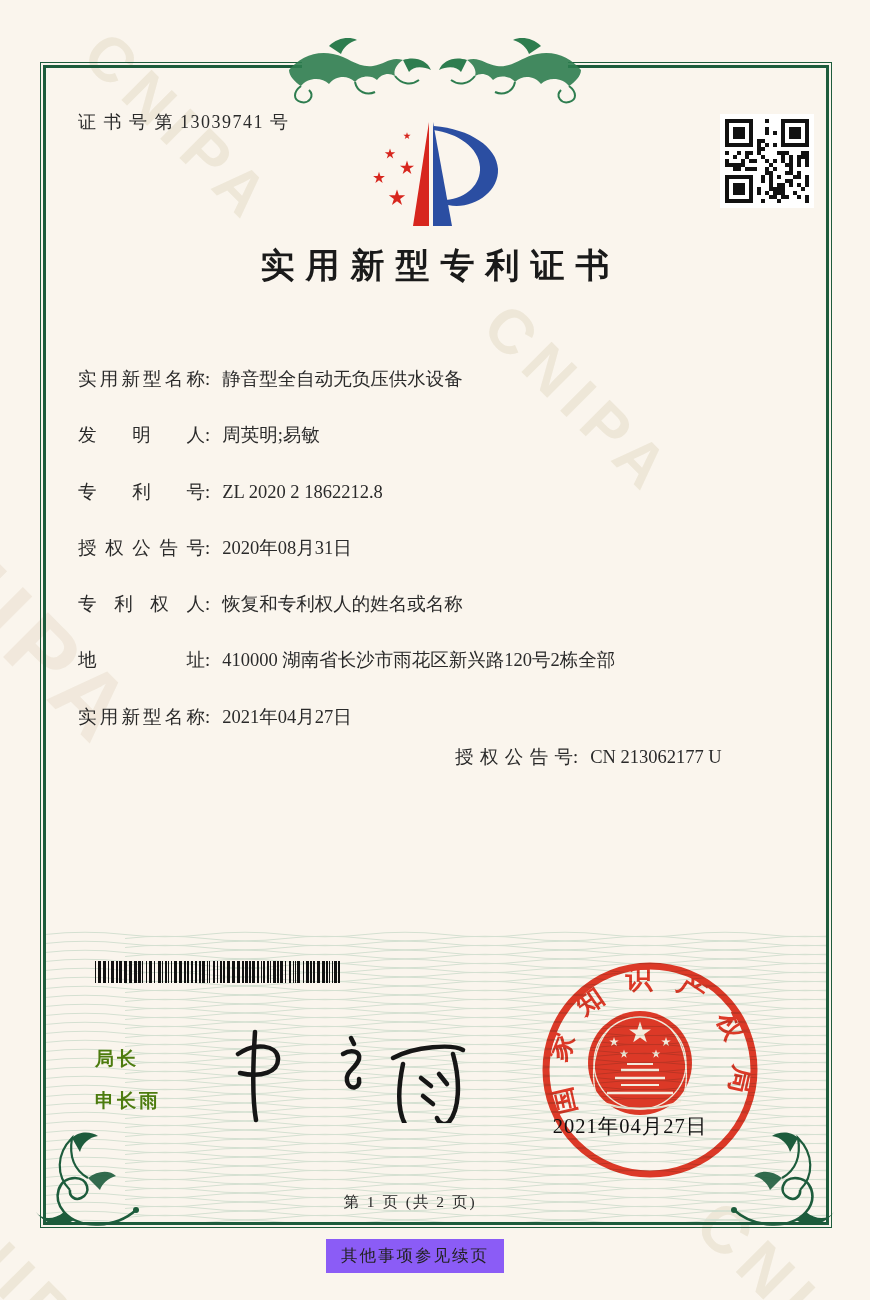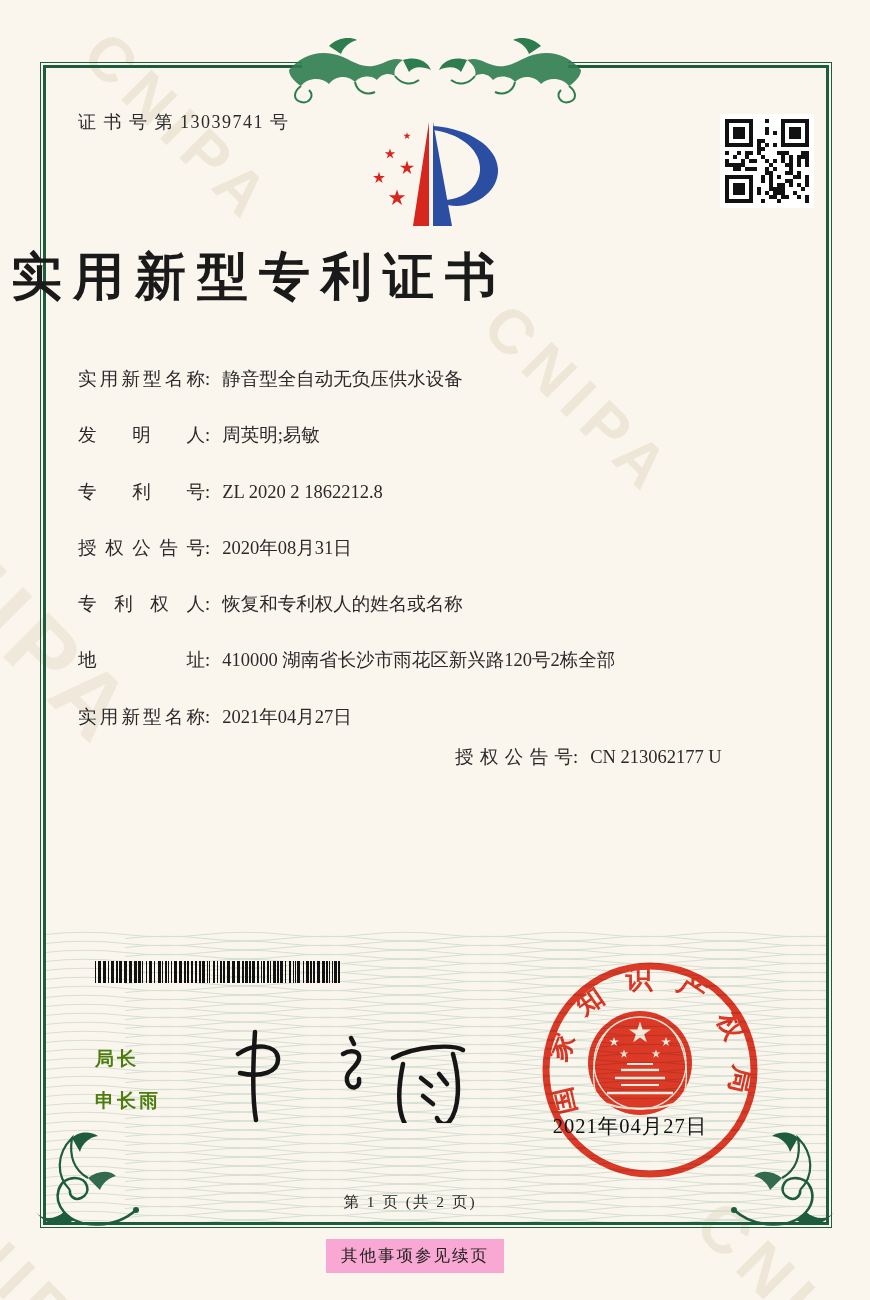--- a/index.html
+++ b/index.html
@@ -26,22 +26,22 @@
          border:1.5px solid #1d5c3c;}
   .frame::after{content:""; position:absolute; inset:2px; border:3px solid #1d5c3c;}
   .ornament-top{position:absolute; left:280px; top:26px; width:310px; height:84px;}
   .corner{position:absolute; width:115px; height:105px;}
   .corner-left{left:28px; top:1130px;}
   .corner-right{left:727px; top:1130px;}
   .cert-no{position:absolute; left:78px; top:110px; font-size:18px; letter-spacing:1.5px; color:#2b2b2b;}
   .qr{position:absolute; left:720px; top:114px; width:94px; height:94px; background:#fff; padding:0;}
   .qr svg{margin:5px;}
   .logo{position:absolute; left:350px; top:114px;}
-  .title{position:absolute; left:0; top:243px; width:100%; 
-         font-size:51px; font-weight:bold; letter-spacing:11px; text-indent:11px; color:#1a1a1a;}
+  .title{position:absolute; left:0; top:243px; width:100%; text-align:center;
+         font-size:34px; font-weight:bold; letter-spacing:11px; text-indent:11px; color:#1a1a1a;}
   .fields{position:absolute; left:78px; top:366px; width:714px; font-size:18.5px; color:#2a2a2a;}
   .frow{height:56.3px; position:relative; white-space:nowrap;}
   .f-label{display:inline-block; width:127px; text-align:justify; text-align-last:justify;}
   .f-colon{display:inline-block; margin-right:12px;}
   .pair2{position:absolute; left:377px; top:0;}
   .pair2 .f-label{width:118px;margin-top:40px;}
   .body-text{position:absolute; left:78px; top:744px; width:714px;
              font-size:17.5px; line-height:29px; text-align:justify; color:#1f1f1f;}
   .body-text p{margin:0; text-indent:2em;}
   .barcode{position:absolute; left:95px; top:961px;}
@@ -50,21 +50,21 @@
     font-size:19px; font-weight:600; letter-spacing:3px; color:#4d7c0f;}
   .signer-title{top:1046px;}
   .signer-name{top:1088px;text-align:right;}
   .signature{position:absolute; left:225px; top:1018px;}
   .seal{position:absolute; left:537px; top:957px; mix-blend-mode:multiply; opacity:.95;}
   .seal-date{position:absolute; left:520px; top:1112px; width:220px; text-align:center;
              font-size:20.5px; letter-spacing:1px; color:#101010; z-index:6;}
   .page-num{position:absolute; left:0; top:1192px; width:820px; text-align:center;
             font-size:15.5px; letter-spacing:2px; color:#2b2b2b;}
   .footer-note{position:absolute; left:326px; top:1239px; width:178px; height:34px;
-               background:#f9a8d4; line-height:34px; text-align:center;
+               background:#8b5cf6; line-height:34px; text-align:center;
                font-size:16.5px; letter-spacing:2px; color:#222;}
 </style>
 </head>
 <body>
 
 <div class="page">
 
   <div class="wm wm1">CNIPA</div>
   <div class="wm wm2">CNIPA</div>
   <div class="wm wm3">CNIPA</div>

